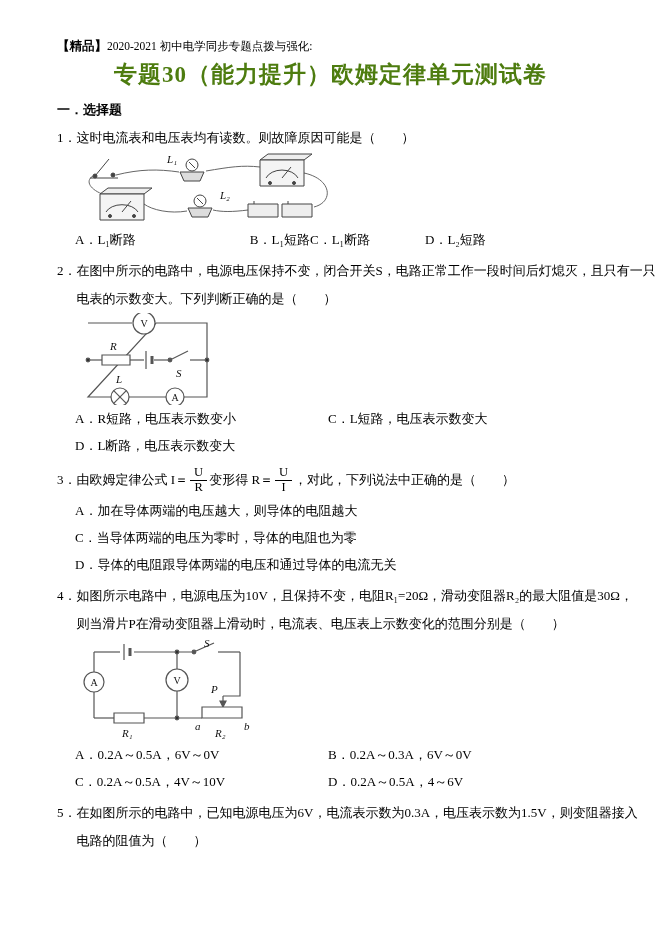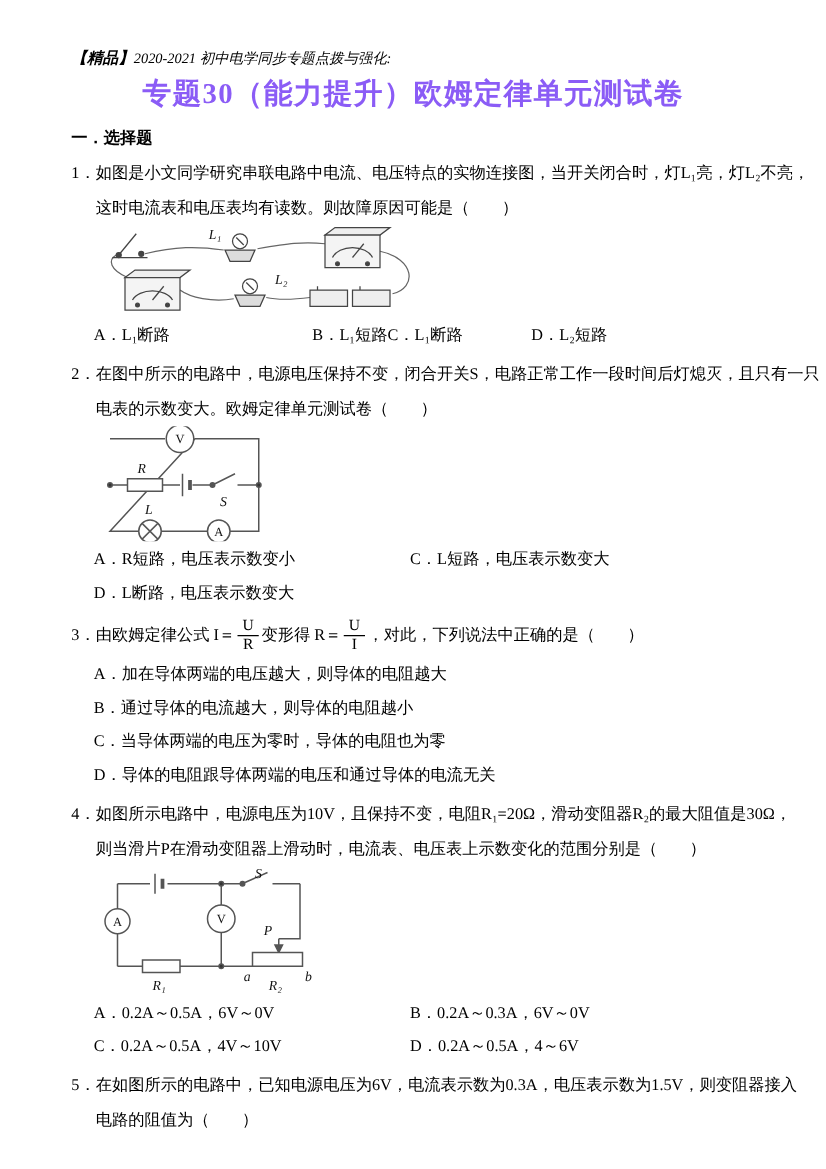--- a/index.html
+++ b/index.html
@@ -2,25 +2,25 @@
 <html><head>
 <meta charset="utf-8">
 <style>
   html,body { margin:0; padding:0; background:#ffffff; }
   .page {
     width:661px; height:935px; background:#fff; color:#000;
     font-family:"Liberation Serif","DejaVu Serif",serif;
     font-size:13px; box-sizing:border-box;
     padding:38px 57px 0 57px; overflow:hidden; position:relative;
   }
-  .header-line { font-size:11.5px; white-space:nowrap;font-style:italic; }
+  .header-line { font-size:11.5px; white-space:nowrap; }
   .header-badge { font-weight:bold; font-size:12.5px; }
   .doc-title {
     text-align:center; font-weight:bold; font-size:23px;
-    line-height:30px; margin-top:5px; letter-spacing:1px; color:#8b5cf6;
+    line-height:30px; margin-top:5px; letter-spacing:1px; color:#4d7c0f;
   }
   .section-heading { font-weight:bold; font-size:13px; margin-top:10px; line-height:20px; }
   .question { margin-top:4px; }
   .stem { display:flex; line-height:28px; }
   .qnum { flex:0 0 18px; white-space:nowrap; }
   .stem-lines { flex:1; }
   .stem-lines > div { white-space:nowrap; }
   .figure { margin-left:23px; display:block; }
   .opts-row4 { display:flex; margin-left:18px; line-height:27px; white-space:nowrap; }
   .opts-row4 span:nth-child(1) { width:115px; }
@@ -48,21 +48,20 @@
   </div>
 
   <div class="doc-title">专题30（能力提升）欧姆定律单元测试卷</div>
 
   <div class="section-heading">一．选择题</div>
 
   <div class="question">
     <div class="stem">
       <span class="qnum">1．</span>
       <div class="stem-lines">
-        <div>如图是小文同学研究串联电路中电流、电压特点的实物连接图，当开关闭合时，灯L₁亮，灯L₂不亮，</div>
         <div>这时电流表和电压表均有读数。则故障原因可能是（　　）</div>
       </div>
     </div>
 
     <svg class="figure" width="260" height="74" viewBox="0 0 260 74">
       <g stroke="#666" fill="none" stroke-width="1">
         <path d="M36,23 C60,17 78,17 99,20"></path>
         <path d="M126,19 C150,15 162,13 180,15"></path>
         <path d="M224,21 C252,27 254,50 234,55"></path>
         <path d="M168,58 C152,60 142,60 133,58"></path>
@@ -123,21 +122,21 @@
       <span>C．L₁断路</span>
       <span>D．L₂短路</span>
     </div>
   </div>
 
   <div class="question">
     <div class="stem">
       <span class="qnum">2．</span>
       <div class="stem-lines">
         <div>在图中所示的电路中，电源电压保持不变，闭合开关S，电路正常工作一段时间后灯熄灭，且只有一只</div>
-        <div>电表的示数变大。欧姆定律单元测试卷（　　）</div>
+        <div>电表的示数变大。下列判断正确的是（　　）</div>
       </div>
     </div>
 
     <svg class="figure" width="135" height="92" viewBox="0 0 135 92">
       <g stroke="#555" fill="none" stroke-width="1.2">
 
         <path d="M8,10 H52"></path>
           <path d="M76,10 H127 V84 H8 Z"></path>
 
         <circle cx="64" cy="10" r="11" fill="#fff"></circle>
@@ -194,21 +193,20 @@
       </span>
       <span>变形得 R＝</span>
       <span class="frac">
         <span class="num">U</span>
         <span class="den">I</span>
       </span>
       <span>，对此，下列说法中正确的是（　　）</span>
     </div>
     <div class="opts-list">
       <div>A．加在导体两端的电压越大，则导体的电阻越大</div>
-      <div>B．通过导体的电流越大，则导体的电阻越小</div>
       <div>C．当导体两端的电压为零时，导体的电阻也为零</div>
       <div>D．导体的电阻跟导体两端的电压和通过导体的电流无关</div>
     </div>
   </div>
 
   <div class="question">
     <div class="stem">
       <span class="qnum">4．</span>
       <div class="stem-lines">
         <div>如图所示电路中，电源电压为10V，且保持不变，电阻R₁=20Ω，滑动变阻器R₂的最大阻值是30Ω，</div>

